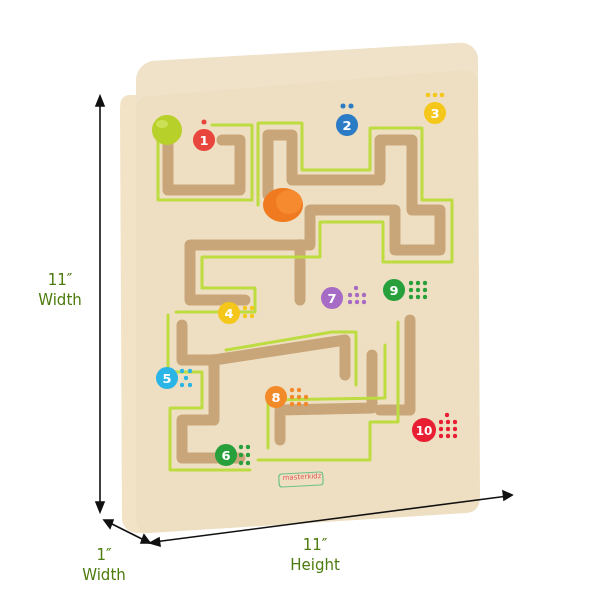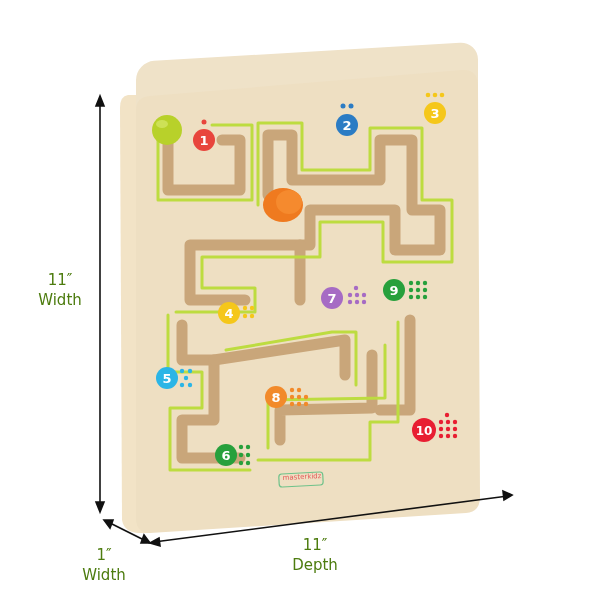--- a/index.html
+++ b/index.html
@@ -154,18 +154,18 @@
 </svg>
 
 <div class="abs" style="left:281px;top:473px;width:42px;text-align:center;font-size:7px;color:#e45a5a;transform:rotate(-3deg);">masterkidz</div>
 
 <div class="dimtext" style="left:30px;top:270px;width:60px;">
   <div>11″</div>
   <div>Width</div>
 </div>
 <div class="dimtext" style="left:285px;top:535px;width:60px;">
   <div>11″</div>
-  <div>Depth</div>
+  <div>Height</div>
 </div>
 <div class="dimtext" style="left:74px;top:545px;width:60px;">
   <div>1″</div>
   <div>Width</div>
 </div>
 
 </body></html>

